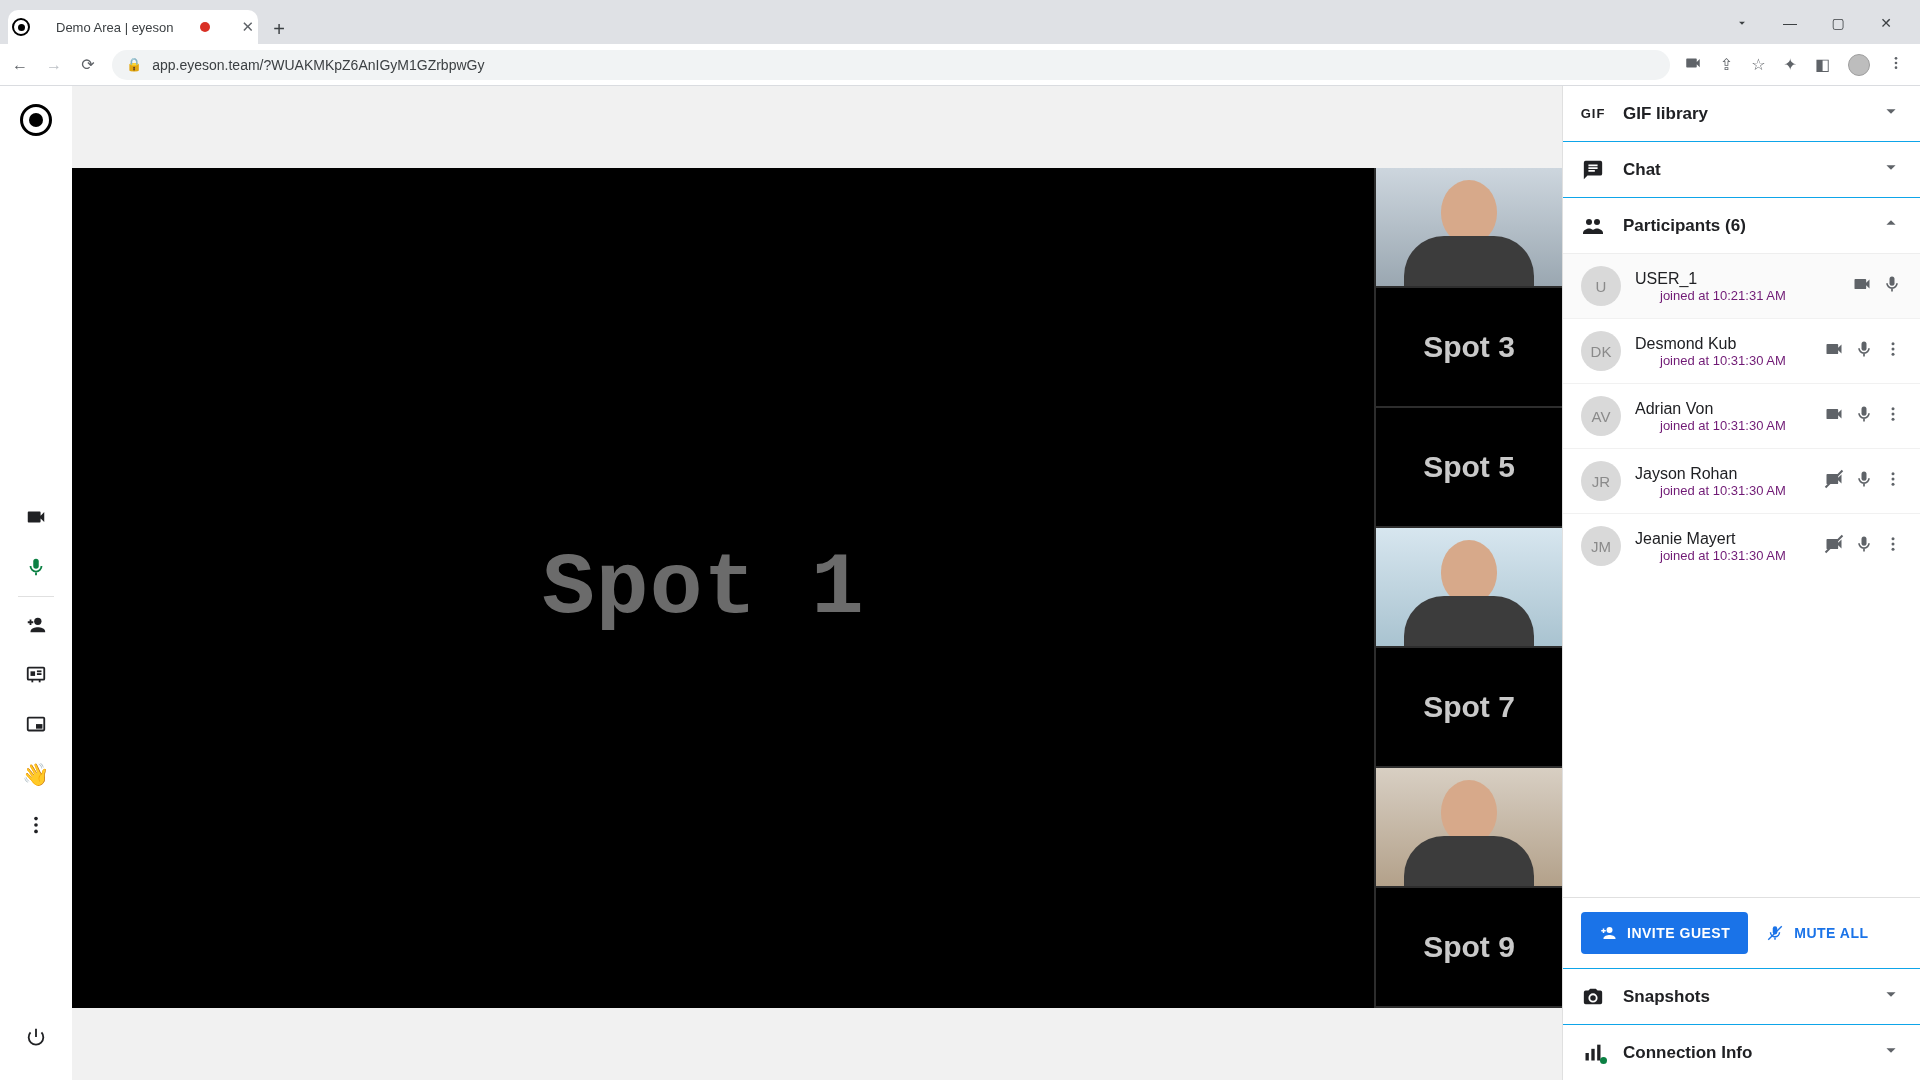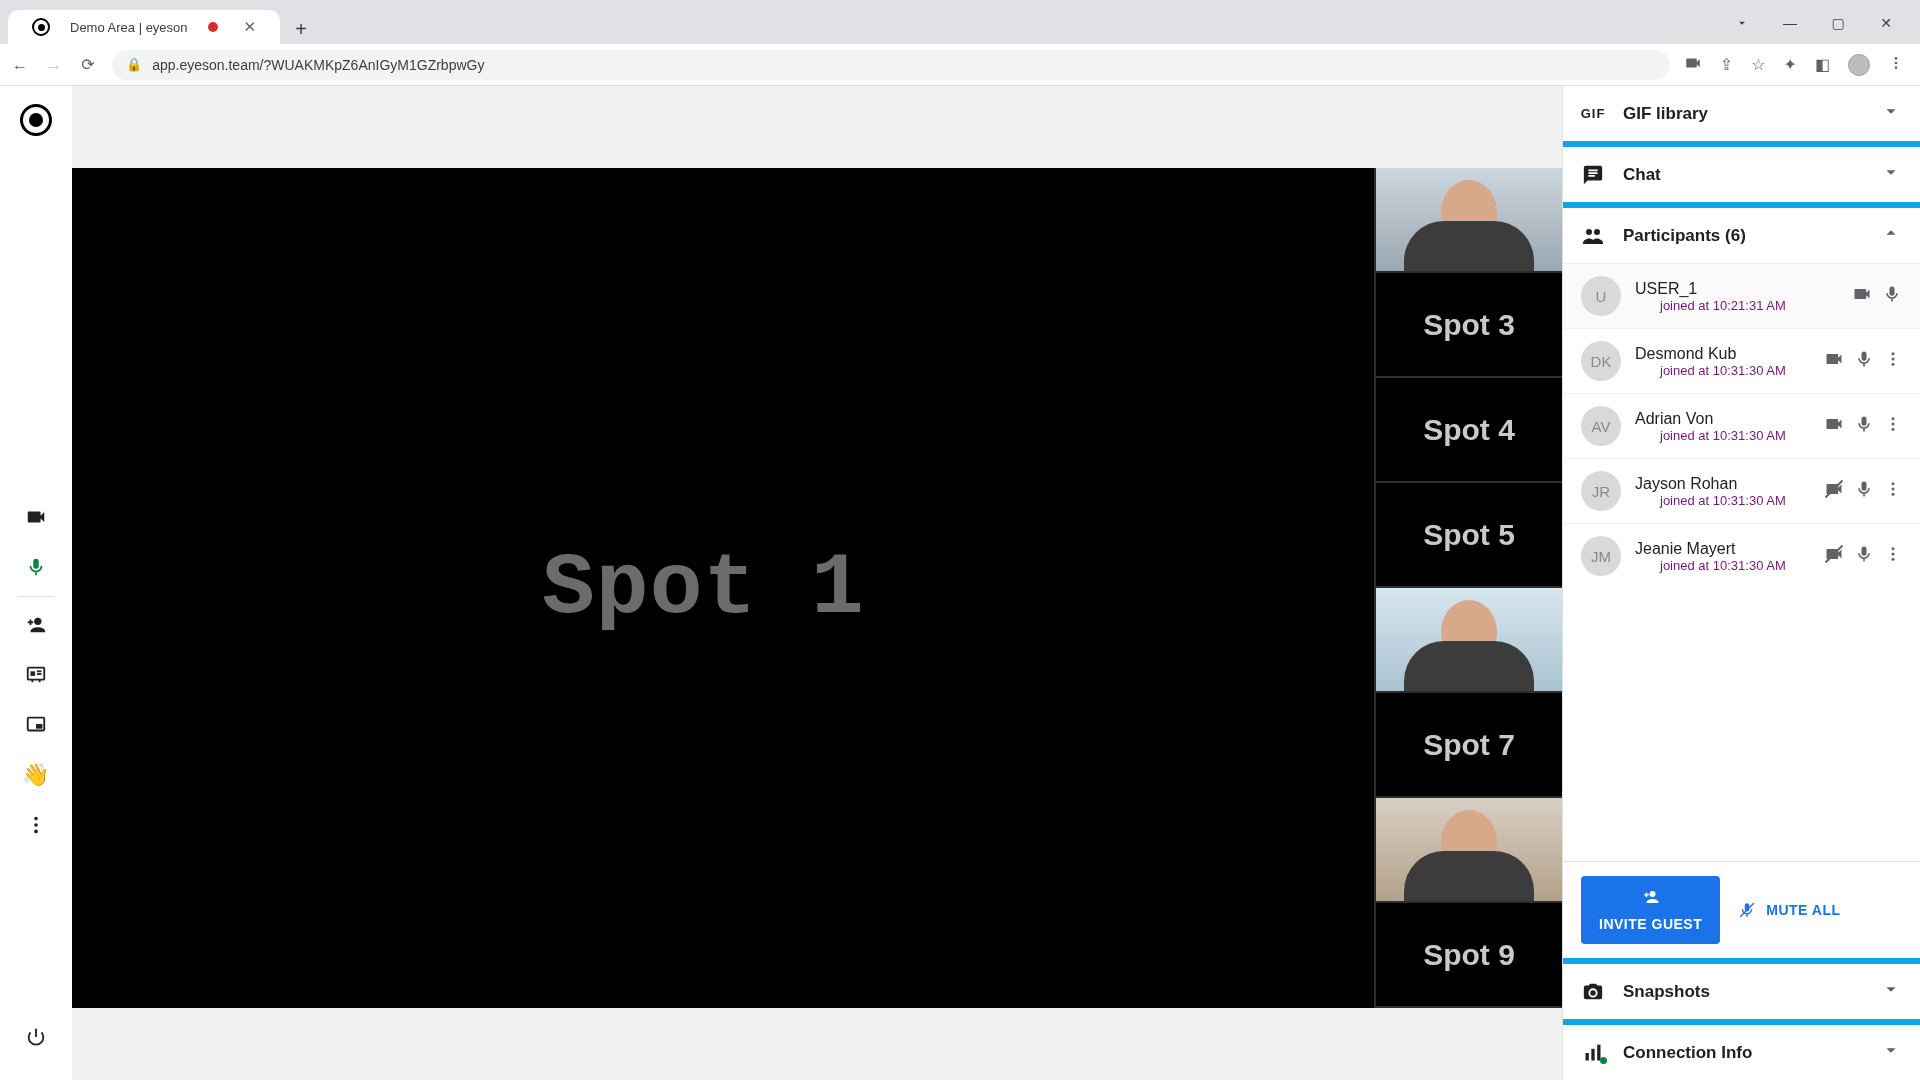--- a/index.html
+++ b/index.html
@@ -1,20 +1,20 @@
 <!DOCTYPE html>
 <html><head>
 <meta charset="utf-8">
 <style>
   * { box-sizing: border-box; margin: 0; padding: 0; }
   html, body { width: 1920px; height: 1080px; font-family: Arial, Helvetica, sans-serif; overflow: hidden; background:#fff; }
   
   .chrome { display:flex; flex-direction:column; height:100%; }
   .tabstrip { height:44px; background:#dfe1e5; display:flex; align-items:flex-end; padding:0 8px; position:relative; }
-  .tab { display:flex; align-items:center; gap:20px; background:#fff; height:34px; border-radius:10px 10px 0 0; padding:0 24px; min-width:240px; font-size:13px; color:#3c4043; position:relative; }
+  .tab { display:flex; align-items:center; gap:26px; background:#fff; height:34px; border-radius:10px 10px 0 0; padding:0 4px; min-width:240px; font-size:13px; color:#3c4043; position:relative; }
   .tab .favicon { width:18px; height:18px; border-radius:50%; border:2px solid #000; display:flex; align-items:center; justify-content:center; }
   .tab .favicon::after { content:""; width:7px; height:7px; border-radius:50%; background:#000; }
   .tab .rec-dot { width:10px; height:10px; border-radius:50%; background:#d93025; margin-left:auto; }
   .tab .close-x { font-size:15px; color:#5f6368; margin-left:6px; }
   .newtab { width:30px; height:30px; display:flex; align-items:center; justify-content:center; color:#3c4043; font-size:20px; margin-left:6px; }
   .window-controls { margin-left:auto; display:flex; gap:4px; padding-right:4px; padding-bottom:6px;}
   .window-controls .wc { width:44px; height:30px; display:flex; align-items:center; justify-content:center; color:#3c4043; font-size:14px; }
   .addrbar { height:42px; background:#fff; border-bottom:1px solid #dadce0; display:flex; align-items:center; padding:0 10px; gap:14px; }
   .nav-ico { width:20px; height:20px; display:flex; align-items:center; justify-content:center; color:#5f6368; }
   .nav-ico.disabled{ color:#bdc1c6; }
@@ -42,38 +42,38 @@
   .slot.has-video { background:linear-gradient(180deg,#6d7a88,#a7b3be); }
   
   .vid-bg { position:absolute; inset:0; }
   .vid-1 { background:linear-gradient(180deg,#cdd6de 0%, #9aa7b1 100%); }
   .vid-2 { background:linear-gradient(180deg,#d7e6ef 0%, #a9c3d0 100%); }
   .vid-3 { background:linear-gradient(180deg,#d8cfc3 0%, #b3a18a 100%); }
   .head { width:56px; height:64px; background:#d7a98a; border-radius:50% 50% 48% 48%; position:absolute; top:12px; left:50%; transform:translateX(-50%);}
   .body { width:130px; height:60px; background:#3c3c3c; border-radius:40px 40px 0 0; position:absolute; bottom:-10px; left:50%; transform:translateX(-50%);}
   
   .rside { width:358px; border-left:1px solid #e0e0e0; display:flex; flex-direction:column; background:#fff; }
-  .acc { border-bottom:6px solid #0ea5e9; }
+  .acc { border-bottom:1px solid #0ea5e9; }
   .acc-h { display:flex; align-items:center; gap:18px; padding:14px 18px; font-size:17px; font-weight:700; color:#202124; }
   .acc-h .chev { margin-left:auto; color:#5f6368; }
   .acc-h .ico { width:24px; display:flex; justify-content:center; }
   .gif-chip{ font-size:13px; font-weight:800; letter-spacing:1px; }
   .participants-body { flex:1; overflow:auto; }
   .plist { display:flex; flex-direction:column; }
   .pitem { display:flex; align-items:center; gap:14px; padding:12px 18px; border-top:1px solid #f1f1f1; }
   .pitem:first-child{ border-top:1px solid #eee; background:#fafafa;}
   .pava { width:40px; height:40px; border-radius:50%; background:#d9d9d9; color:#8a8a8a; display:flex; align-items:center; justify-content:center; font-size:15px; font-weight:500;}
   .pmeta { display:flex; flex-direction:column; }
   .pname{ font-size:16px; color:#202124; }
   .pjoin{ font-size:13px; color:#701a75;margin-left:25px; }
   .pctrl{ margin-left:auto; display:flex; gap:10px; align-items:center; color:#5f6368;}
   .pctrl .off { position:relative; }
   .pctrl .off::after{ content:""; position:absolute; width:24px; height:2px; background:#5f6368; transform:rotate(-45deg); top:9px; left:-2px;}
   .actions { display:flex; gap:18px; padding:14px 18px; border-top:1px solid #e0e0e0; align-items:center;}
-  .btn-invite{ background:#1a73e8; color:#fff; font-weight:700; font-size:14px; letter-spacing:.5px; padding:12px 18px; border-radius:4px; display:flex; align-items:center; gap:10px;flex-direction:column; }
+  .btn-invite{ background:#1a73e8; color:#fff; font-weight:700; font-size:14px; letter-spacing:.5px; padding:12px 18px; border-radius:4px; display:flex; align-items:center; gap:10px; }
   .btn-muteall{ color:#1a73e8; font-weight:700; font-size:14px; letter-spacing:.5px; display:flex; align-items:center; gap:10px;}
   .wave-emoji{ font-size:22px; }
   .mic-green svg { color:#0b8043; }
   .conn-ico{ position:relative; }
   .greendot{ position:absolute; width:7px; height:7px; border-radius:50%; background:#0b8043; right:-2px; bottom:-1px;}
 </style>
 </head>
 <body>
 
 <svg width="0" height="0" style="position:absolute">
@@ -243,23 +243,20 @@
         <div class="stage-side" id="stage-side">
             <div class="slot has-video">
               <div class="vid-bg vid-1"></div>
               <div class="head"></div>
               <div class="body"></div>
             </div>
             <div class="slot">
               <div class="spot-lbl">Spot 3</div>
             </div>
             <div class="slot">
-              <div class="spot-lbl">Spot 4</div>
-            </div>
-            <div class="slot">
               <div class="spot-lbl">Spot 5</div>
             </div>
             <div class="slot has-video">
               <div class="vid-bg vid-2"></div>
               <div class="head"></div>
               <div class="body"></div>
             </div>
             <div class="slot">
               <div class="spot-lbl">Spot 7</div>
             </div>

